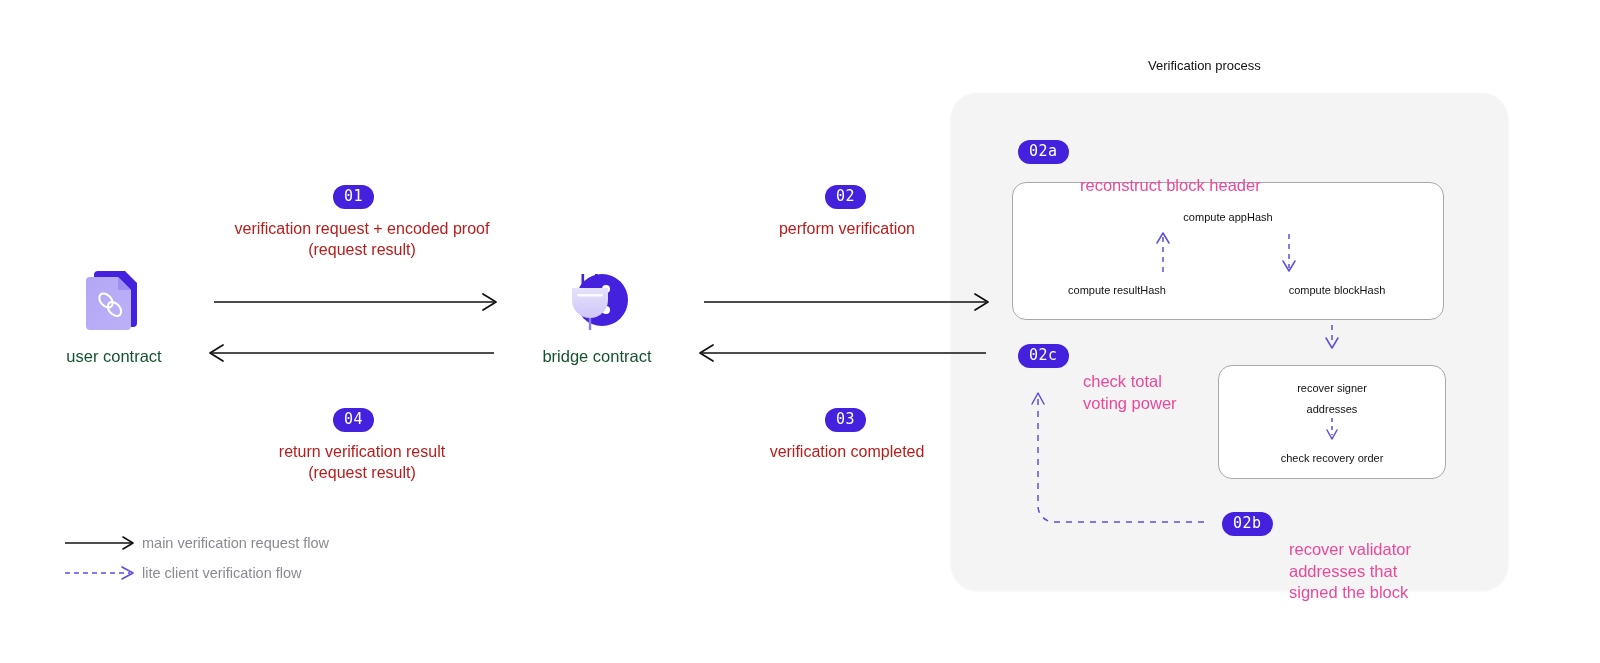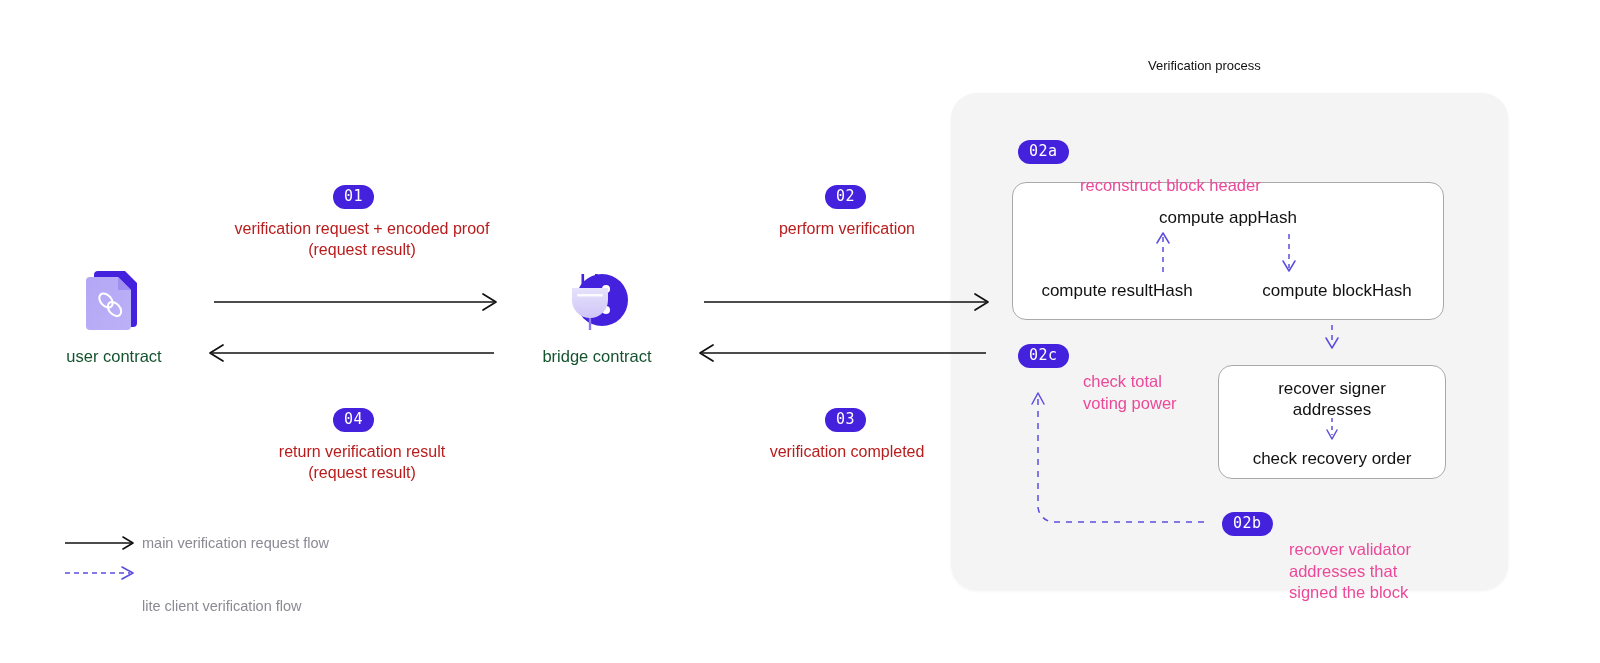--- a/index.html
+++ b/index.html
@@ -68,21 +68,21 @@
   }
   .inner-box {
     position: absolute;
     background: #ffffff;
     border: 1px solid #a9a9a9;
     border-radius: 14px;
     box-sizing: border-box;
   }
   .box-text {
     position: absolute;
-    font-size: 17px;
+    font-size: 11px;
     line-height: 21px;
     color: #111111;
     text-align: center;
     white-space: pre-line;
   }
   .side-text {
     position: absolute;
     font-size: 16.5px;
     line-height: 21.5px;
     color: #ec4899;
@@ -204,21 +204,21 @@
       <line x1="5" y1="13" x2="72" y2="13" stroke="#111111" stroke-width="1.6"></line>
       <polyline points="63,7 73,13 63,19" fill="none" stroke="#111111" stroke-width="1.6" stroke-linecap="round" stroke-linejoin="round"></polyline>
     </g>
     <g>
       <line x1="5" y1="43" x2="70" y2="43" stroke="#5b4de0" stroke-width="1.6" stroke-dasharray="5 4"></line>
       <polyline points="62,37 73,43 62,49" fill="none" stroke="#5b4de0" stroke-width="1.6" stroke-linecap="round" stroke-linejoin="round"></polyline>
     </g>
   </svg>
 </div>
 <div class="legend-text" style="left:142px; top:535px;">main verification request flow</div>
-<div class="legend-text" style="left:142px; top:565px;margin-top:33px;">lite client verification flow</div>
+<div class="legend-text" style="left:142px; top:565px;">lite client verification flow</div>
 
 <svg class="overlay">
 
   <g>
     <line x1="214" y1="302" x2="494" y2="302" stroke="#111111" stroke-width="1.7"></line>
     <polyline points="483,294 496,302 483,310" fill="none" stroke="#111111" stroke-width="1.7" stroke-linecap="round" stroke-linejoin="round"></polyline>
   </g>
 
   <g>
     <line x1="212" y1="353" x2="494" y2="353" stroke="#111111" stroke-width="1.7"></line>

